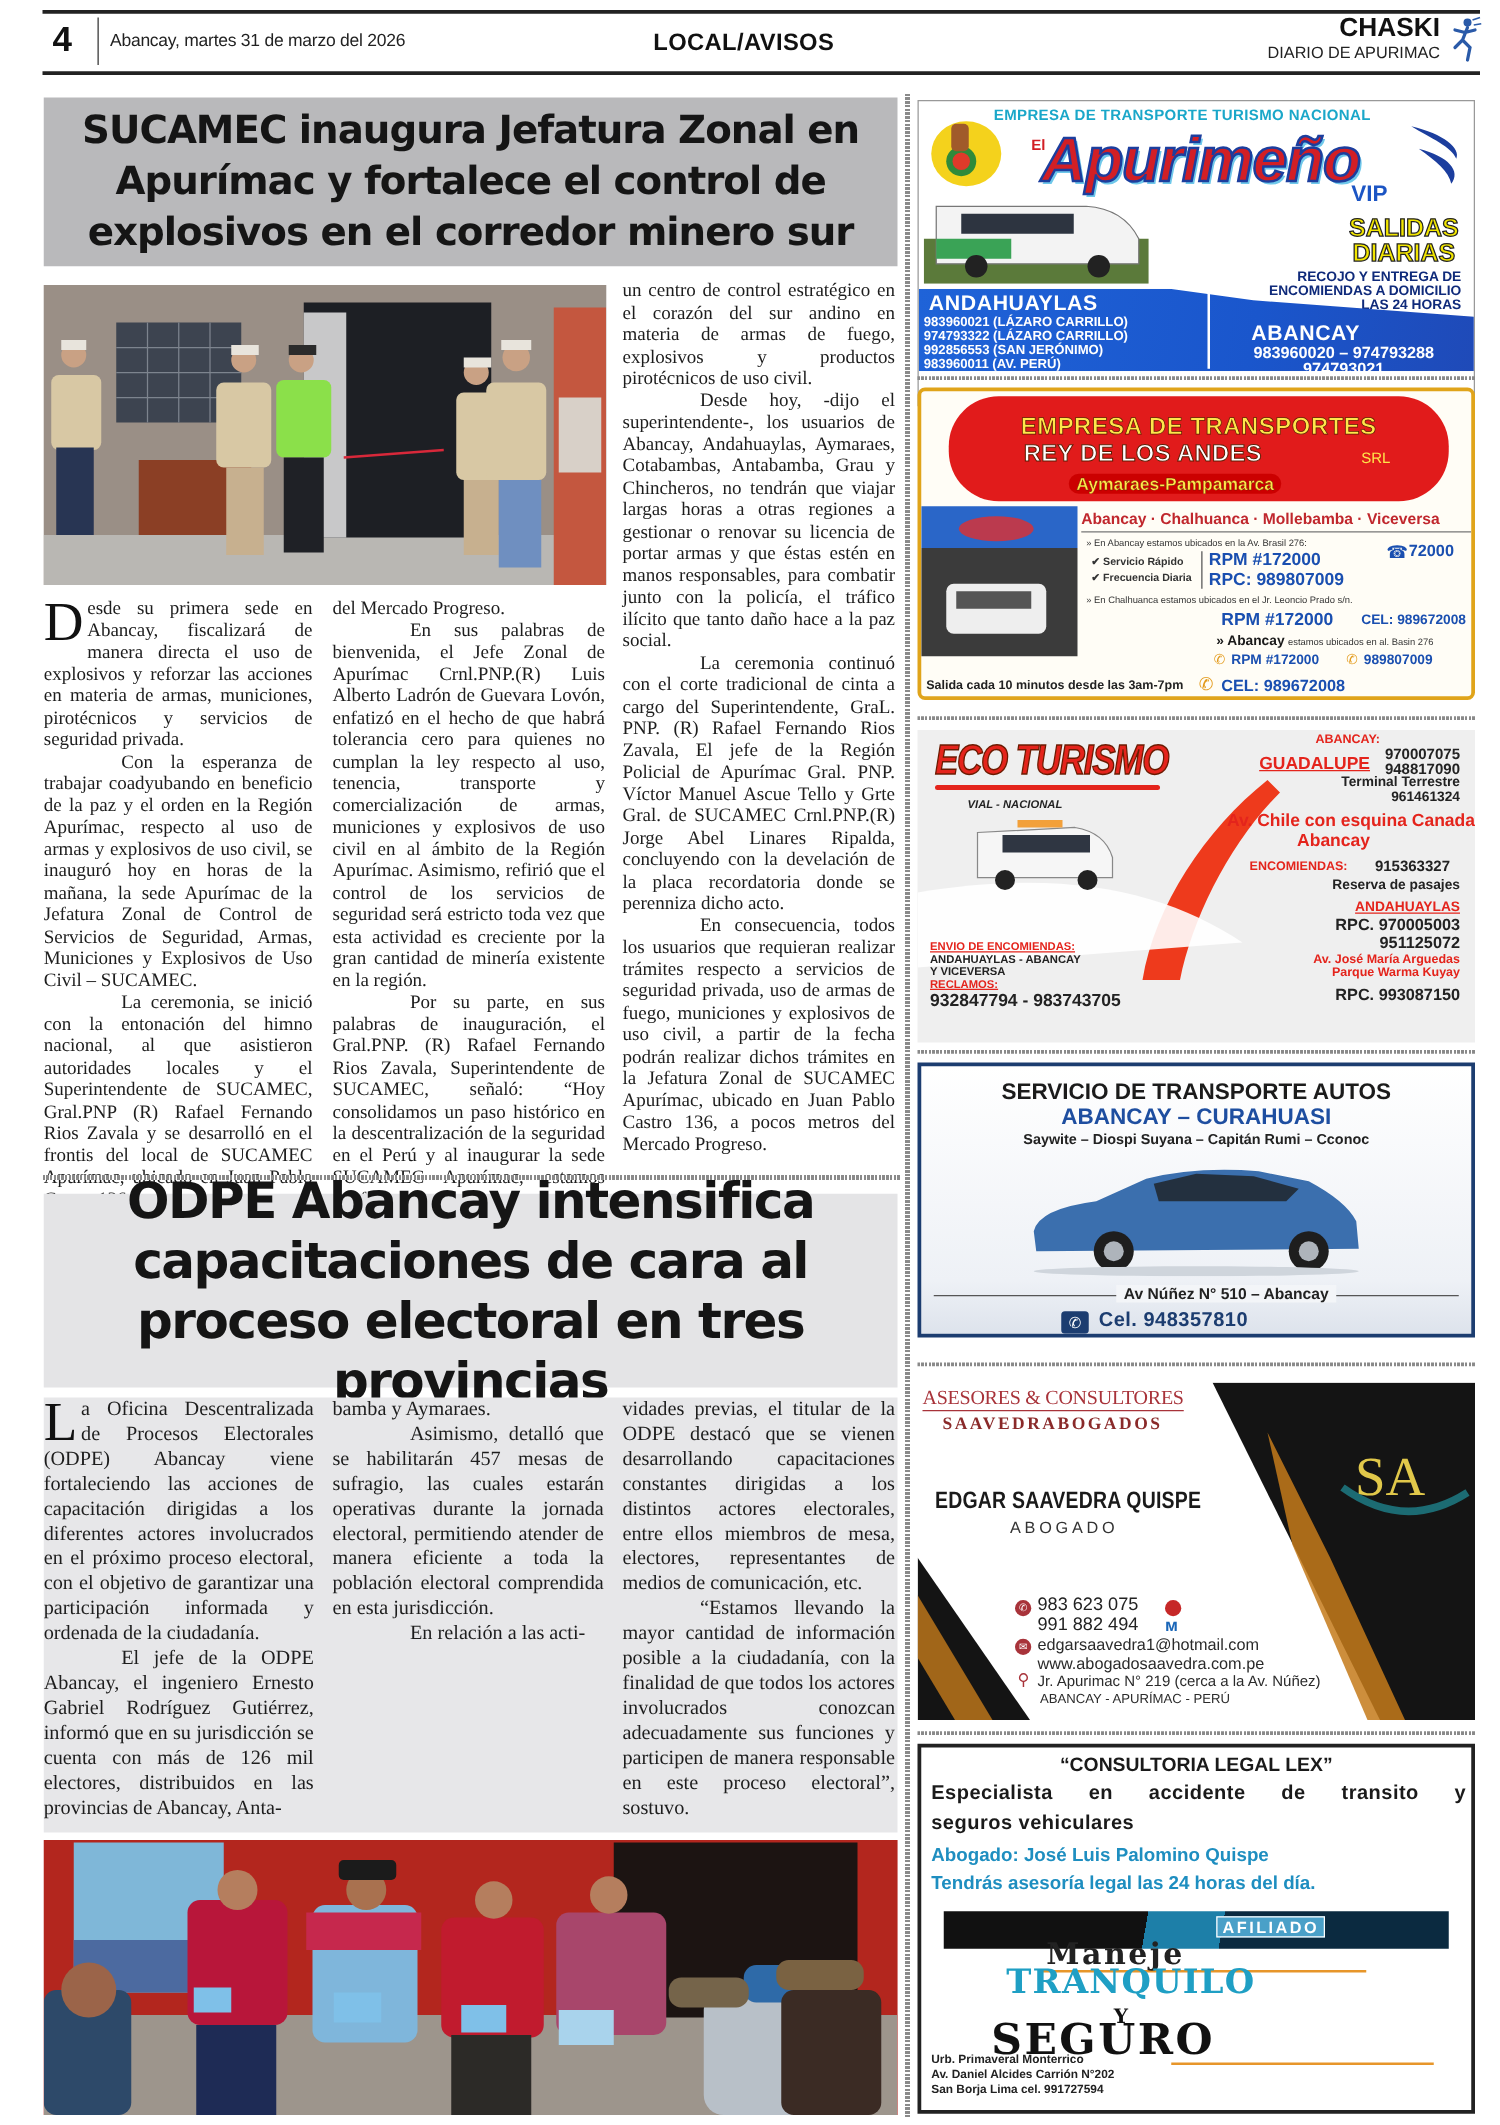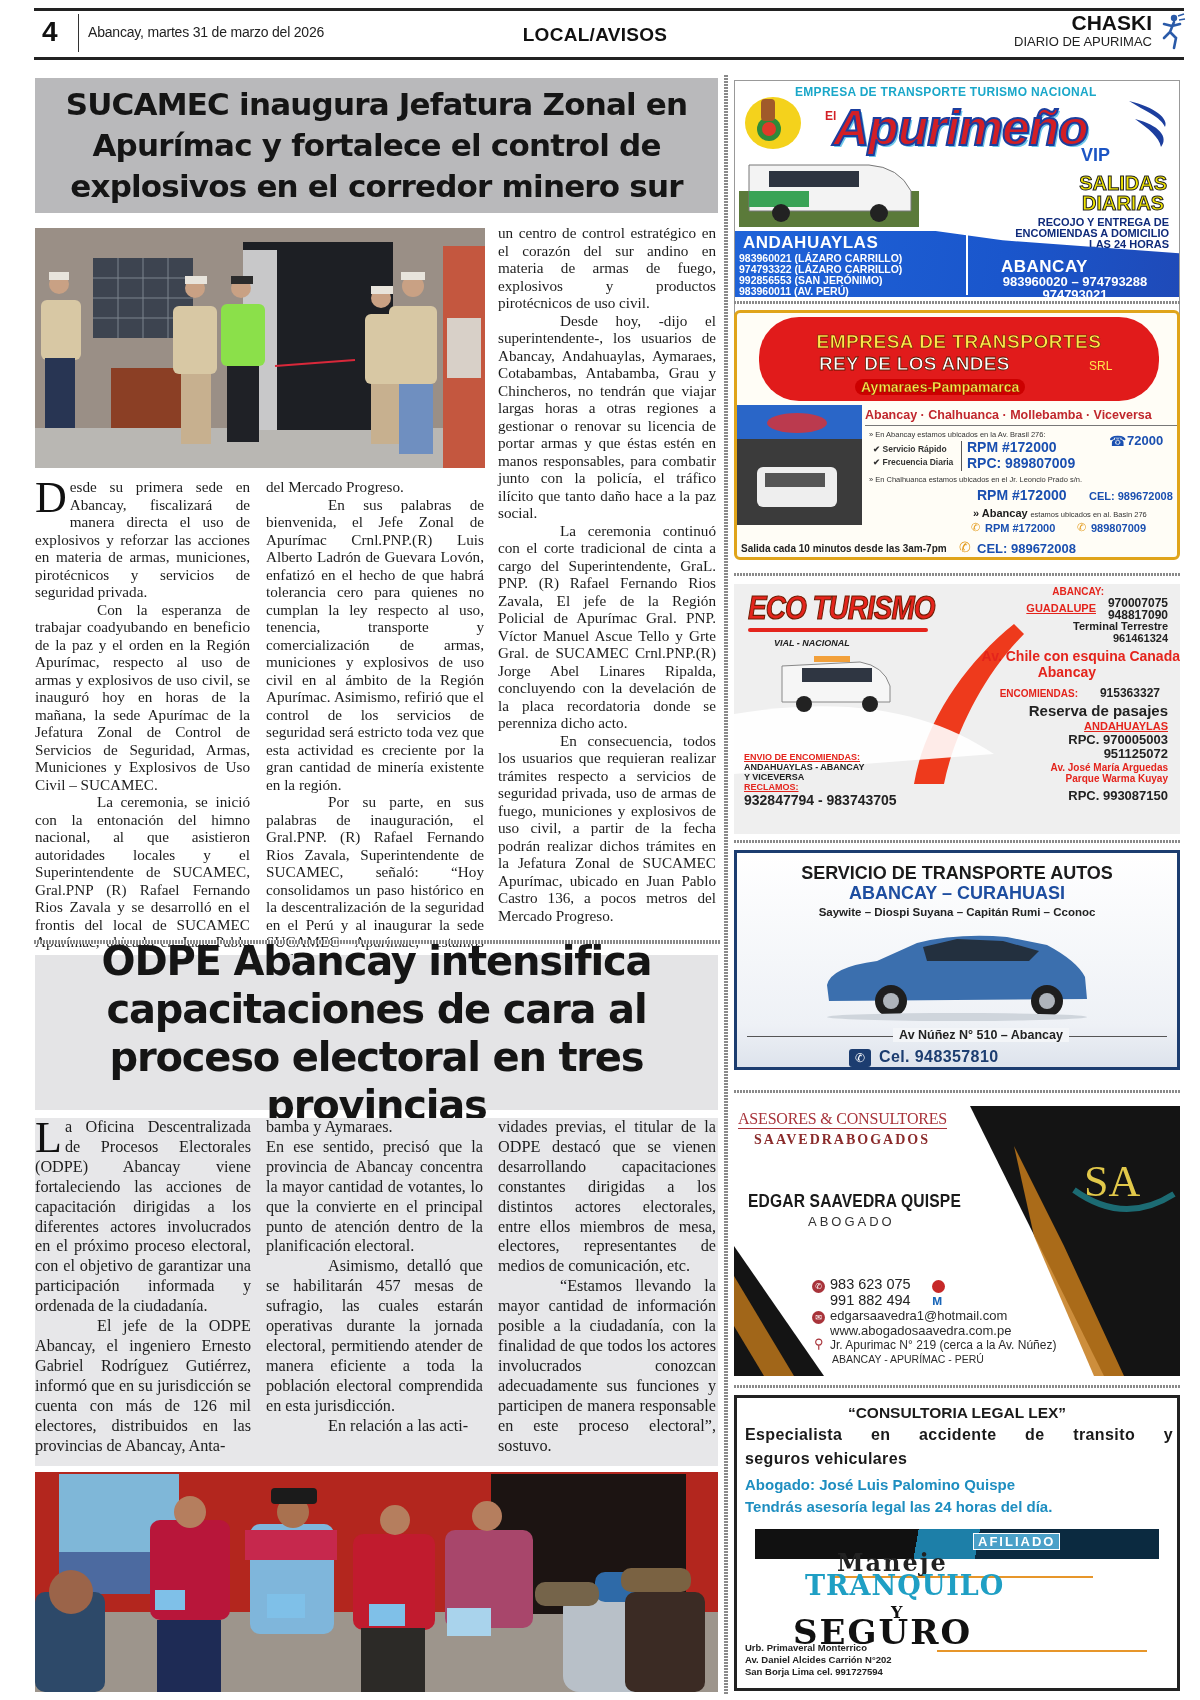--- a/index.html
+++ b/index.html
@@ -230,21 +230,20 @@
   <div class="headline-box" id="h2">
     <h1>ODPE Abancay intensifica capacitaciones de cara al proceso electoral en tres provincias</h1>
   </div>
   <div class="odpe-bg"></div>
   <div class="col" style="left:35px; top:1118px; width:216px;">
     <p><span class="dropcap">L</span><span>a Oficina Descentralizada de Procesos Electorales (ODPE) Abancay viene fortaleciendo las acciones de capacitación dirigidas a los diferentes actores involucrados en el próximo proceso electoral, con el objetivo de garantizar una participación informada y ordenada de la ciudadanía.</span></p>
     <p class="ind">El jefe de la ODPE Abancay, el ingeniero Ernesto Gabriel Rodríguez Gutiérrez, informó que en su jurisdicción se cuenta con más de 126 mil electores, distribuidos en las provincias de Abancay, Anta-</p>
   </div>
   <div class="col" style="left:266px; top:1118px; width:217px;">
     <p>bamba y Aymaraes.</p>
-    <p>En ese sentido, precisó que la provincia de Abancay concentra la mayor cantidad de votantes, lo que la convierte en el principal punto de atención dentro de la planificación electoral.</p>
     <p class="ind">Asimismo, detalló que se habilitarán 457 mesas de sufragio, las cuales estarán operativas durante la jornada electoral, permitiendo atender de manera eficiente a toda la población electoral comprendida en esta jurisdicción.</p>
     <p class="ind">En relación a las acti-</p>
   </div>
   <div class="col" style="left:498px; top:1118px; width:218px;">
     <p>vidades previas, el titular de la ODPE destacó que se vienen desarrollando capacitaciones constantes dirigidas a los distintos actores electorales, entre ellos miembros de mesa, electores, representantes de medios de comunicación, etc.</p>
     <p class="ind">“Estamos llevando la mayor cantidad de información posible a la ciudadanía, con la finalidad de que todos los actores involucrados conozcan adecuadamente sus funciones y participen de manera responsable en este proceso electoral”, sostuvo.</p>
   </div>
 
   <div class="photo" id="photo2" title="Ciudadanas sentadas recibiendo material de capacitación electoral">
     <svg width="683" height="220" viewBox="0 0 683 220">
@@ -385,30 +384,30 @@
   <div class="a3-logo-under"></div>
   <div class="a3-vial">VIAL - NACIONAL</div>
   <svg class="a3-van" viewBox="0 0 120 62">
     <path d="M8 14 L86 10 Q110 14 116 34 L116 50 L8 50 Z" fill="#f6f6f6" stroke="#888"></path>
     <rect x="40" y="4" width="36" height="6" fill="#f2a03a"></rect>
     <rect x="28" y="16" width="70" height="14" fill="#2f3642"></rect>
     <circle cx="30" cy="52" r="8" fill="#222"></circle>
       <circle cx="96" cy="52" r="8" fill="#222"></circle>
   </svg>
   <div class="r red" style="right:76px; top:2px; font-size:10px;">ABANCAY:</div>
-  <div class="r red ul" style="right:84px; top:18px; font-size:11px;">GUADALUPE</div>
+  <div class="r red ul" style="right:84px; top:18px; font-size:14px;">GUADALUPE</div>
   <div class="r dk" style="right:12px; top:12px; font-size:12px;">970007075</div>
   <div class="r dk" style="right:12px; top:24px; font-size:12px;">948817090</div>
   <div class="r dk" style="right:12px; top:36px; font-size:11px;">Terminal Terrestre</div>
   <div class="r dk" style="right:12px; top:48px; font-size:11px;">961461324</div>
   <div class="r red" style="right:0; top:64px; font-size:14px; white-space:nowrap;">Av. Chile con esquina Canada</div>
   <div class="r red" style="right:84px; top:80px; font-size:14px;">Abancay</div>
   <div class="r red" style="right:102px; top:104px; font-size:10px;">ENCOMIENDAS:</div>
   <div class="r dk" style="right:20px; top:102px; font-size:12px;">915363327</div>
-  <div class="r dk" style="right:12px; top:118px; font-size:15px;">Reserva de pasajes</div>
+  <div class="r dk" style="right:12px; top:118px; font-size:11px;">Reserva de pasajes</div>
   <div class="r red ul" style="right:12px; top:136px; font-size:11px;">ANDAHUAYLAS</div>
   <div class="r dk" style="right:12px; top:148px; font-size:13px;">RPC. 970005003</div>
   <div class="r dk" style="right:12px; top:162px; font-size:13px;">951125072</div>
   <div class="r red" style="right:12px; top:178px; font-size:10px;">Av. José María Arguedas</div>
   <div class="r red" style="right:12px; top:189px; font-size:10px;">Parque Warma Kuyay</div>
   <div class="r dk" style="right:12px; top:204px; font-size:13px;">RPC. 993087150</div>
   <div style="position:absolute; left:10px; top:168px; font-size:9px; font-weight:bold; color:#e4241c; text-decoration:underline;">ENVIO DE ENCOMIENDAS:</div>
   <div style="position:absolute; left:10px; top:178px; font-size:9px; font-weight:bold; color:#222;">ANDAHUAYLAS - ABANCAY</div>
   <div style="position:absolute; left:10px; top:188px; font-size:9px; font-weight:bold; color:#222;">Y VICEVERSA</div>
   <div style="position:absolute; left:10px; top:198px; font-size:9px; font-weight:bold; color:#e4241c; text-decoration:underline;">RECLAMOS:</div>

